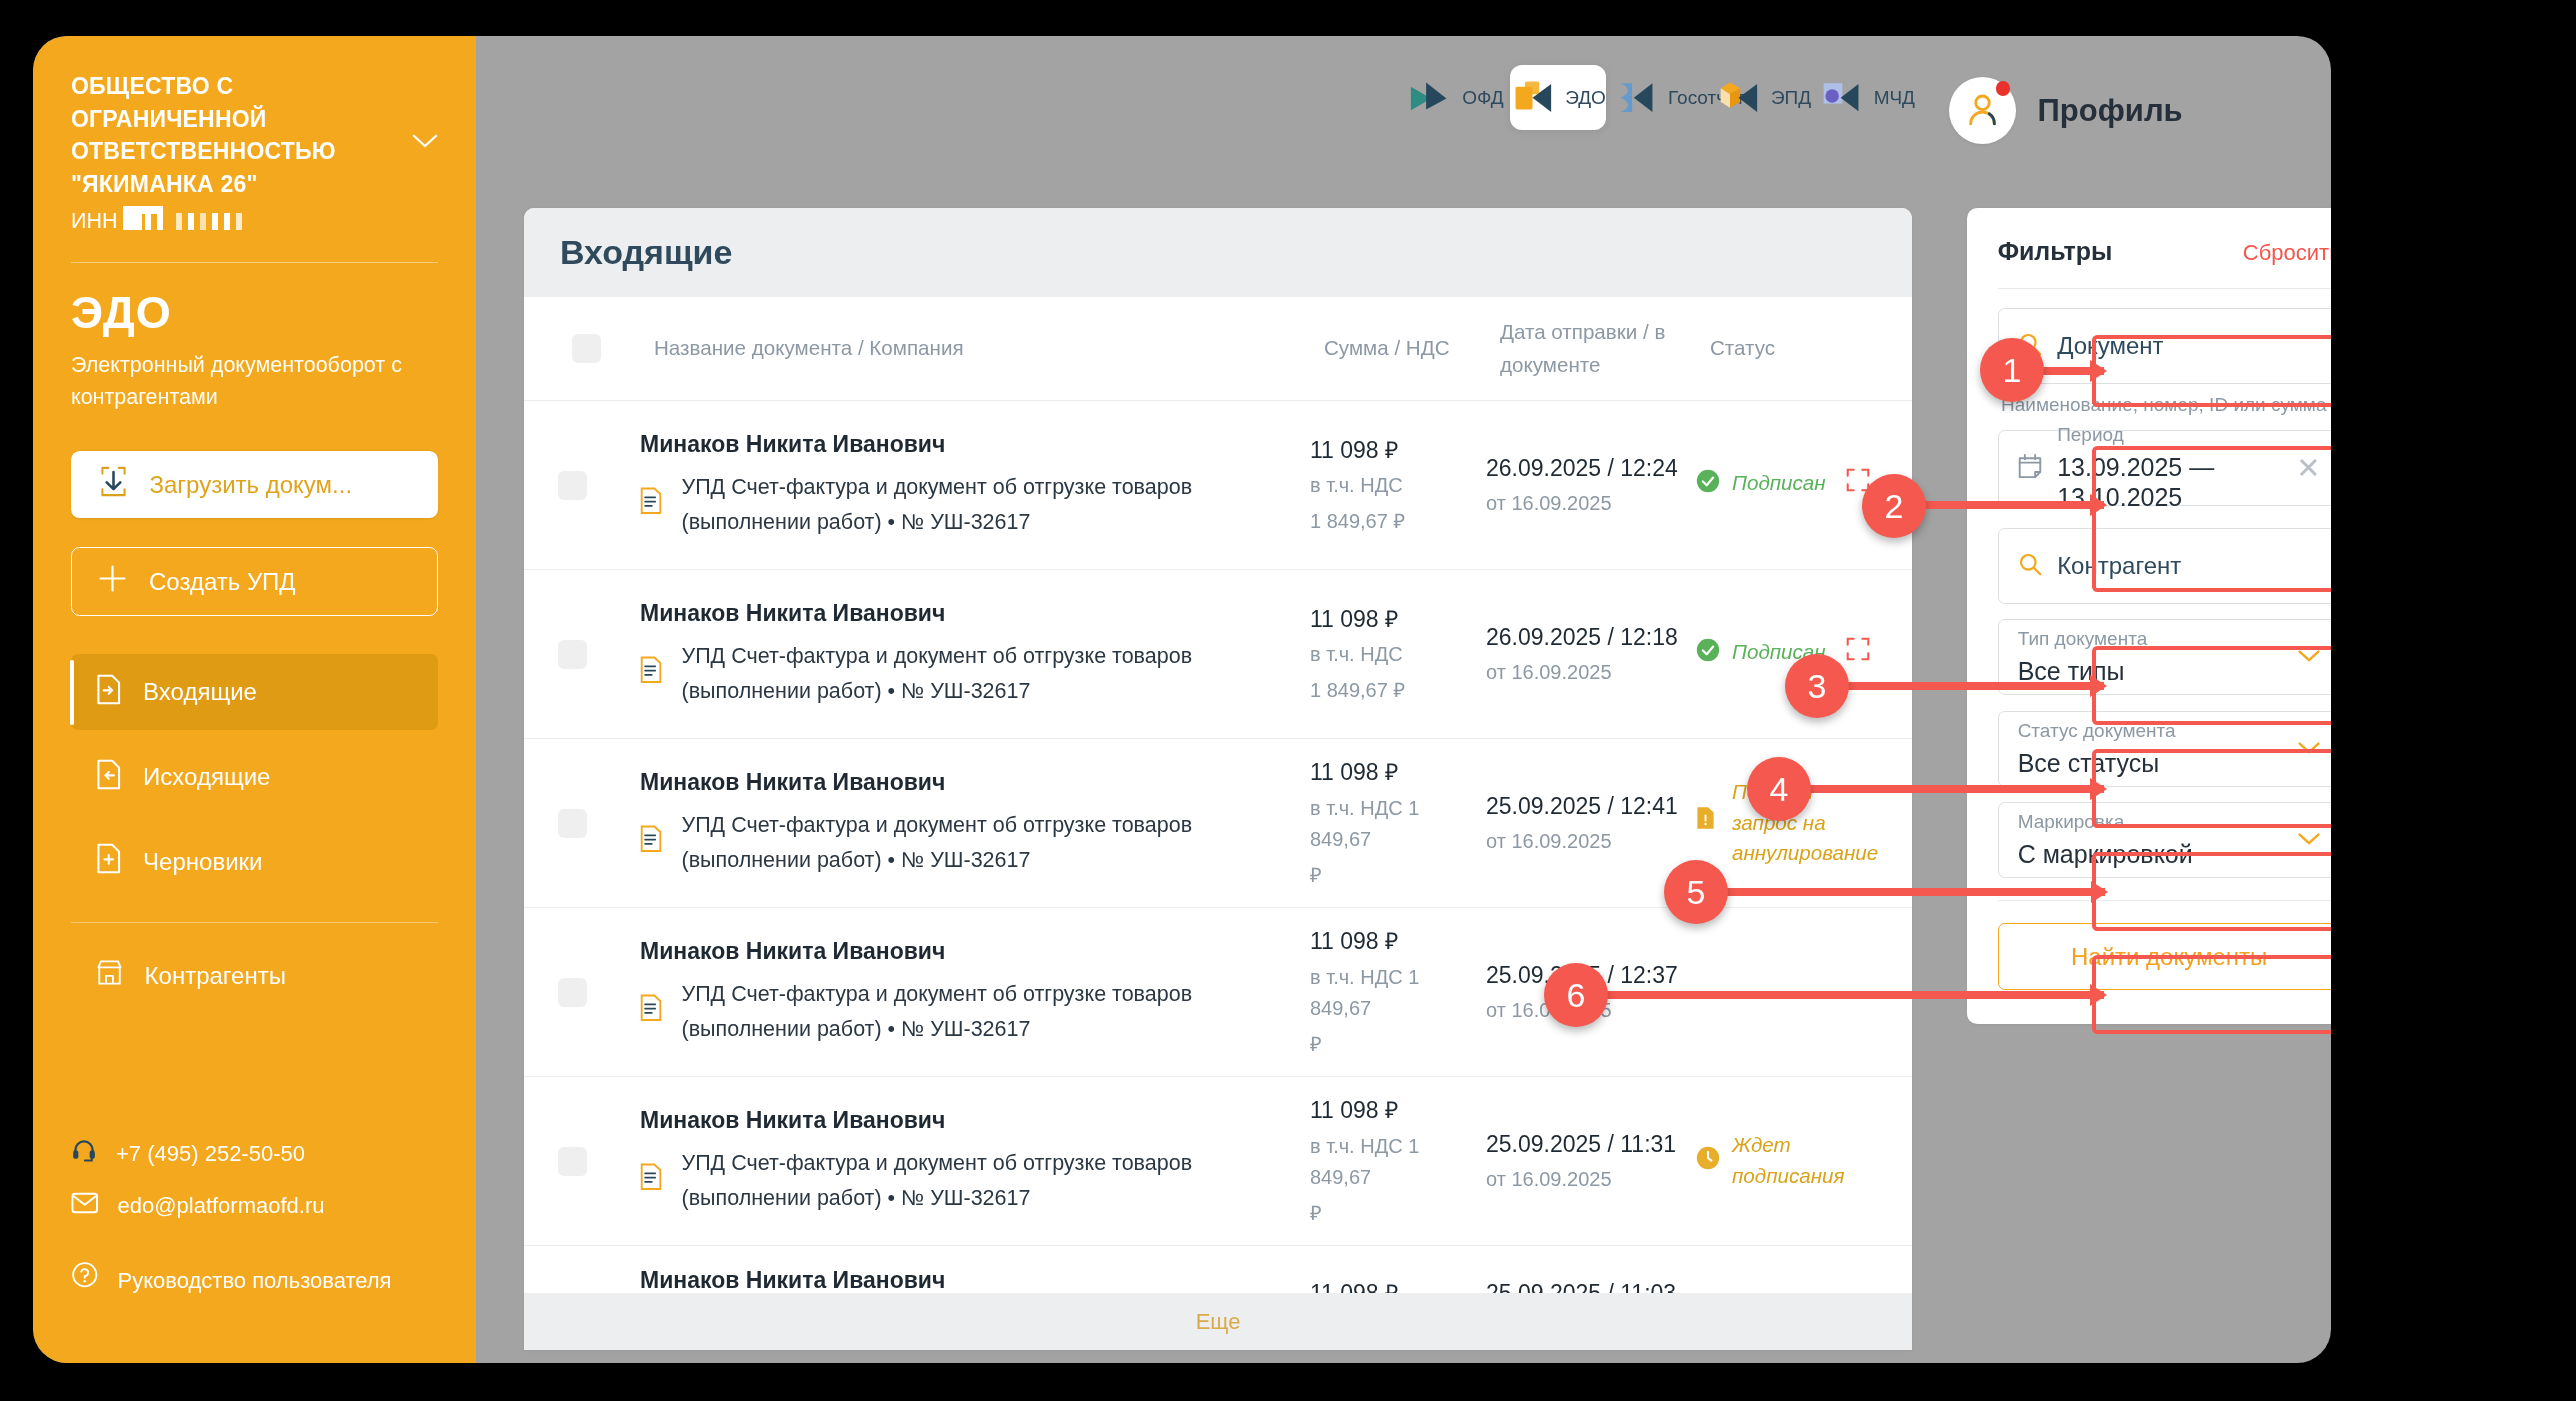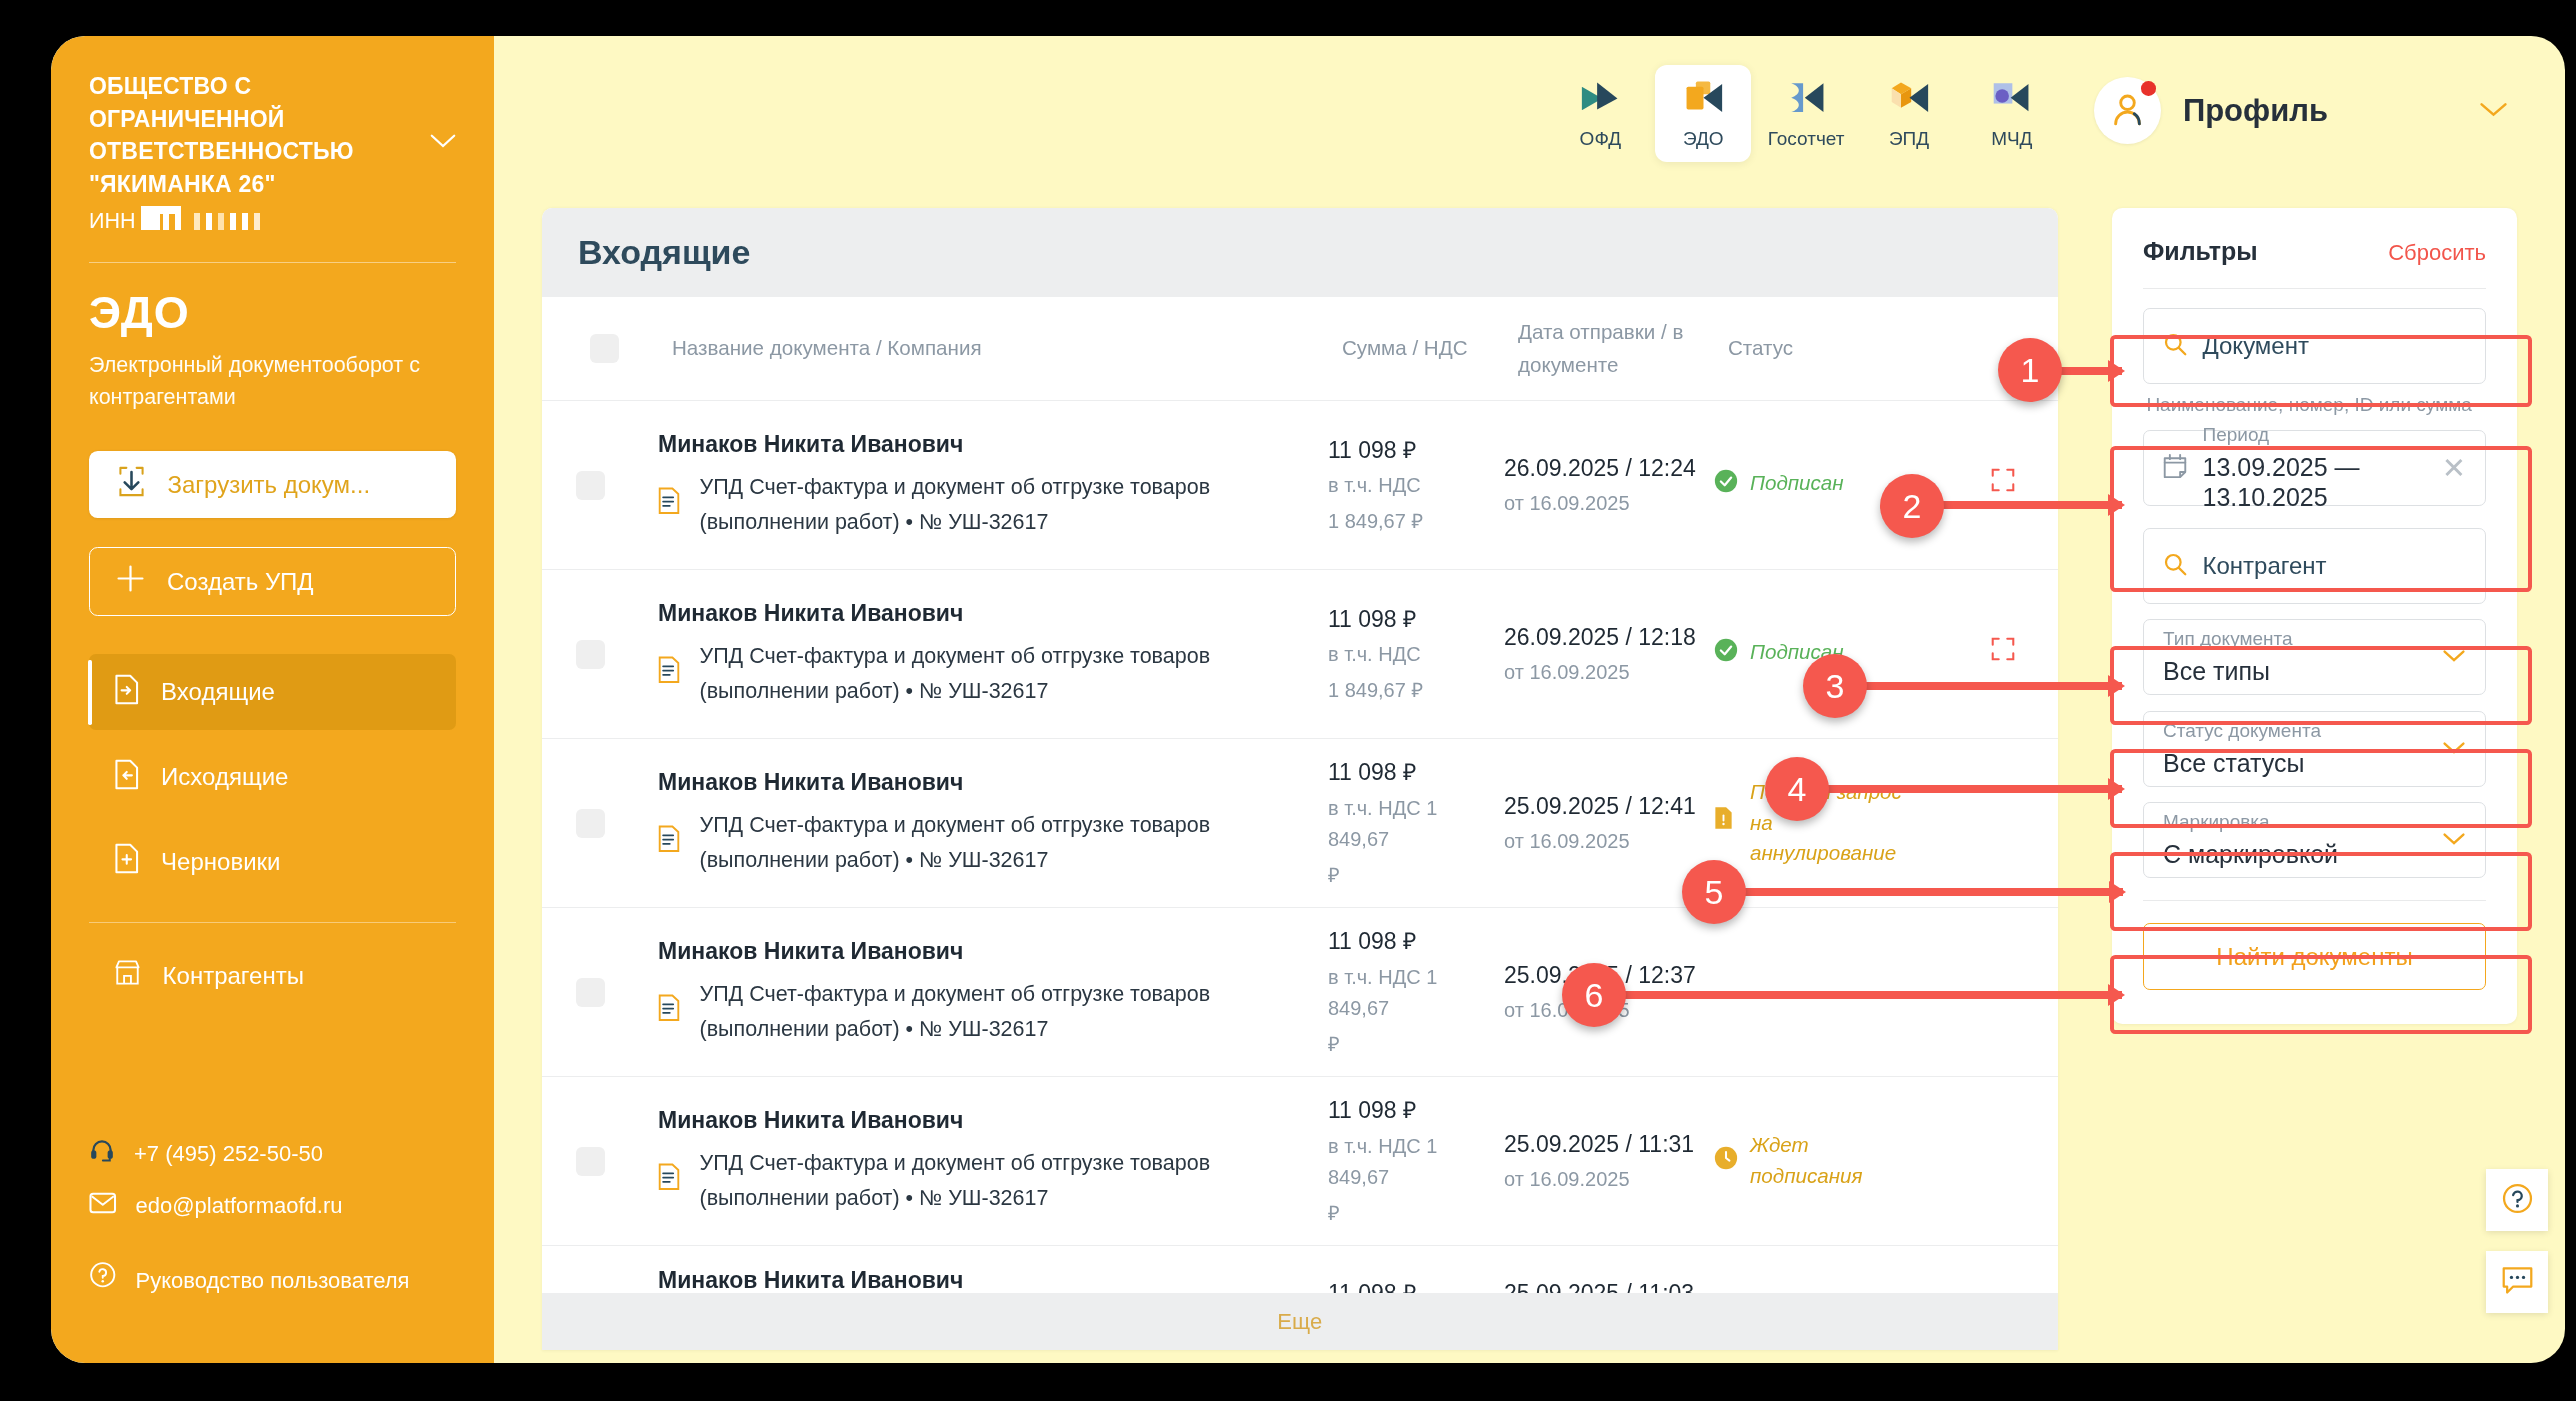--- a/index.html
+++ b/index.html
@@ -3,23 +3,23 @@
 <meta charset="utf-8">
 <style>
   * { box-sizing: border-box; margin: 0; padding: 0; }
   html, body {
     width: 2576px; height: 1401px;
     background: #000000;
     font-family: "Liberation Sans", sans-serif;
     overflow: hidden;
   }
   .app {
-    position: absolute; left: 51px; top: 36px;
-    width: 2514px; height: 1327px;
-    background: #fef9c3;
+    position: absolute; left: 33px; top: 36px;
+    width: 2298px; height: 1327px;
+    background: #a3a3a3;
     border-radius: 34px;
     overflow: hidden;
     display: flex;
   }
 
   
   .sidebar {
     width: 443px; flex: 0 0 443px;
     background: #F3A81E;
     border-radius: 34px 0 0 34px;
@@ -77,21 +77,21 @@
   .contact-row { display: flex; align-items: center; gap: 19px; margin-bottom: 22px; font-size: 22px; color: #fff; }
   .contact-row.manual { align-items: flex-end; margin-top: 29px; line-height: 1.3; }
 
   
   .main { flex: 1; position: relative; display: flex; flex-direction: column; }
 
   .topbar { height: 172px; display: flex; align-items: flex-start; padding: 29px 0 0 0; }
   .tabs { display: flex; gap: 6.9px; margin-left: auto; margin-right: 34px; }
   .tab {
     width: 96px; padding: 13.7px 0 12px 0; border-radius: 12px;
-    display: flex; flex-direction: column; align-items: center; gap: 10.3px;
+    display: flex; flex-direction: row; align-items: center; gap: 10.3px;
     cursor: pointer; font-size: 19px; color: #2E4A5C;
   }
   .tab.active { background: #fff; box-shadow: 0 1.7px 8.6px rgba(0,0,0,.07); }
   .tab .ic { width: 45px; height: 39px; }
   .profile { display: flex; align-items: center; gap: 22px; margin-right: 57px; margin-top: 12px; cursor: pointer; }
   .avatar {
     width: 67px; height: 67px; border-radius: 50%; background: #fff;
     display: flex; align-items: center; justify-content: center; position: relative;
     box-shadow: 0 0.9px 3.4px rgba(0,0,0,.08);
   }

